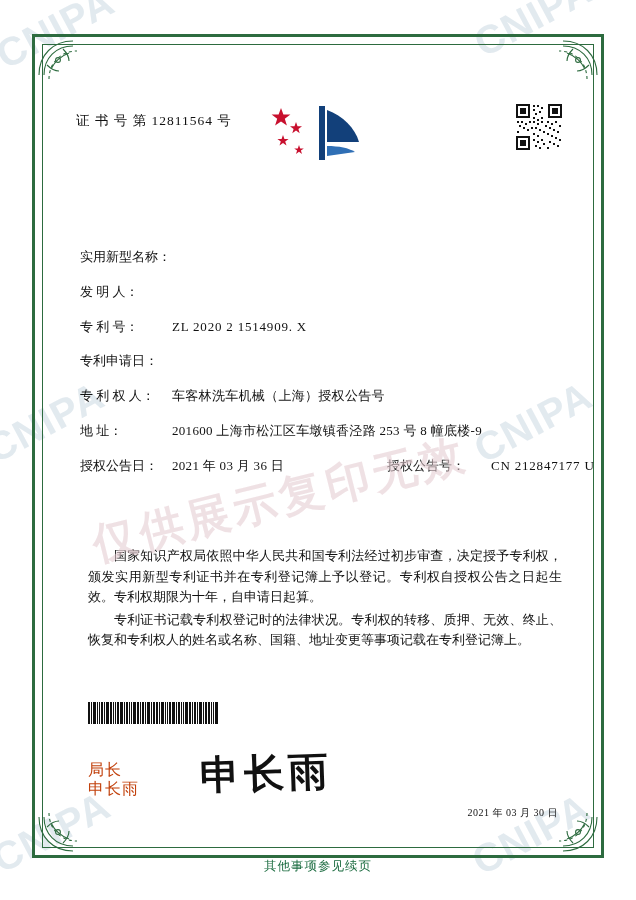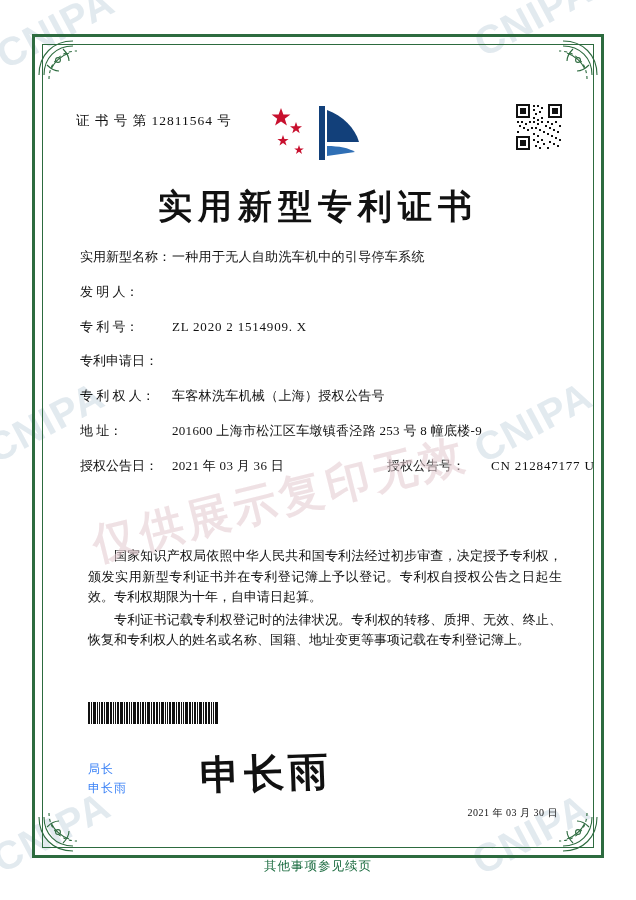--- a/index.html
+++ b/index.html
@@ -208,23 +208,23 @@
     background: #111;
     height: 100%;
     margin-right: 1px;
   }
 
   
   .sig-label {
     position: absolute;
     left: 56px;
     top: 726px;
-    font-size: 12px;
+    font-size: 16px;
     line-height: 19px;
-    color: #3b82f6;
+    color: #c2410c;
   }
   .sig-label div { letter-spacing: 1px; }
   .signature {
     position: absolute;
     left: 168px;
     top: 712px;
     font-size: 40px;
     font-family: "Liberation Serif", "DejaVu Serif", serif;
     color: #111;
     letter-spacing: 4px;
@@ -400,27 +400,25 @@
         <polygon points="36,43 37.2,46.4 40.8,46.4 37.9,48.5 39,52 36,49.8 33,52 34.1,48.5 31.2,46.4 34.8,46.4"></polygon>
       </g>
       <g fill="#12407a">
         <path d="M56 4 L62 4 L62 58 L56 58 Z"></path>
         <path d="M64 8 C80 14 92 26 96 40 L64 40 Z"></path>
         <path d="M64 44 C76 44 86 46 92 50 L64 54 Z" fill="#2f6fb5"></path>
       </g>
     </svg>
   </div>
 
-  <div class="title">实用新型专利证书</div>
 
   <div class="fields">
 
     <div class="field-row">
       <div class="f-label">实用新型名称：</div>
-      <div class="f-value">一种用于无人自助洗车机中的引导停车系统</div>
     </div>
 
     <div class="field-row">
       <div class="f-label">发 明 人：</div>
     </div>
 
     <div class="field-row">
       <div class="f-label">专 利 号：</div>
       <div class="f-value mono">ZL 2020 2 1514909. X</div>
     </div>

